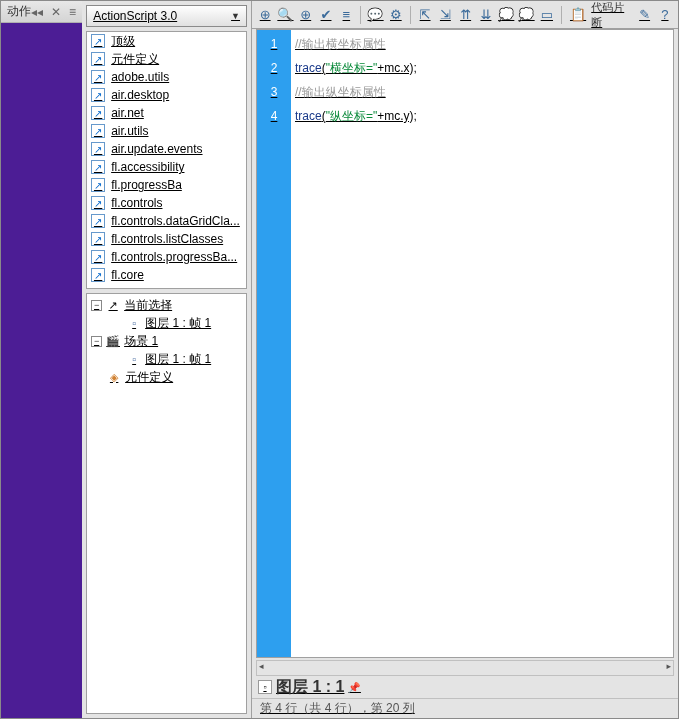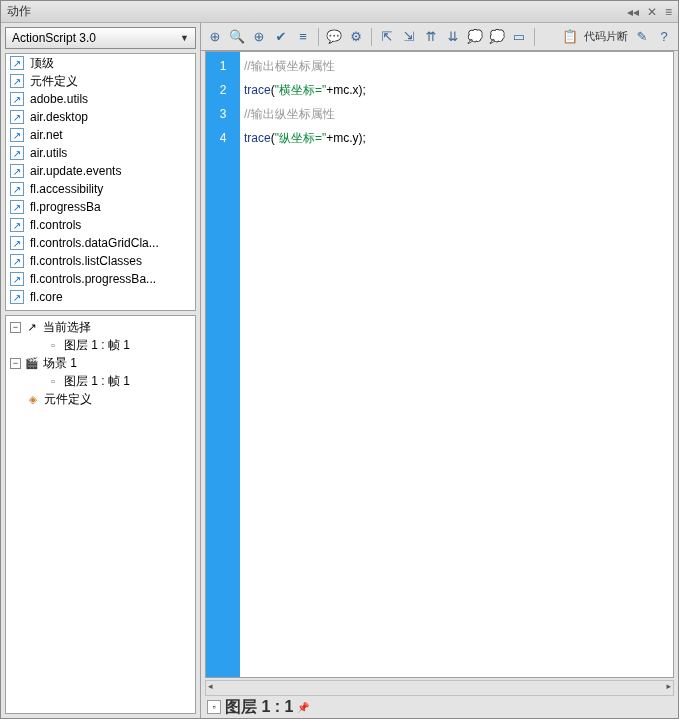--- a/index.html
+++ b/index.html
@@ -1,21 +1,21 @@
 <!DOCTYPE html>
 <html><head>
 <meta charset="utf-8">
 <style>
 * { margin: 0; padding: 0; box-sizing: border-box; font-family: "Microsoft YaHei", Arial, sans-serif; font-size: 12px; }
 body { background: #b8b8b8; width: 679px; height: 719px; overflow: hidden; }
-.panel { width: 679px; height: 719px; background: #4c1d95; border: 1px solid #8a8a8a; display: flex; flex-direction: column; }
+.panel { width: 679px; height: 719px; background: #4c1d95; border: 1px solid #8a8a8a; display: flex; flex-direction: row; }
 .header { height: 22px; background: linear-gradient(#e8e8e8,#d4d4d4); display: flex; align-items: center; padding: 0 6px; border-bottom: 1px solid #b0b0b0; justify-content: space-between; }
 .header-title { font-size: 12px; color: #333; }
 .header-right { display: flex; gap: 8px; color: #666; font-size: 10px; }
-.body { flex: 1; display: flex; overflow: hidden; }
+.body { flex: 1; display: flex; overflow: hidden; text-decoration: underline; }
 .left { width: 200px; display: flex; flex-direction: column; border-right: 1px solid #a0a0a0; background: #e4e4e4; }
 .dropdown { height: 22px; margin: 4px; border: 1px solid #8a8a8a; background: linear-gradient(#fff,#e0e0e0); display: flex; align-items: center; justify-content: space-between; padding: 0 6px; }
 .dropdown span:last-child { font-size: 9px; color: #333; }
 .list { flex: 0 0 auto; height: 258px; background: #fff; border: 1px solid #a0a0a0; margin: 0 4px; overflow-y: scroll; }
 .list-item { height: 18px; display: flex; align-items: center; padding: 0 4px; gap: 6px; cursor: default; }
 .list-icon { width: 14px; height: 14px; display: flex; align-items: center; justify-content: center; font-size: 10px; color: #0066cc; border: 1px solid #6699cc; background: #fff; }
 .tree { flex: 1; background: #fff; border: 1px solid #a0a0a0; margin: 4px; overflow: auto; padding: 2px 0; }
 .tree-item { display: flex; align-items: center; height: 18px; gap: 4px; padding-left: 4px; cursor: default; }
 .expand { width: 11px; height: 11px; border: 1px solid #888; background: #fff; display: flex; align-items: center; justify-content: center; font-size: 9px; line-height: 1; color: #333; }
 .indent-1 { padding-left: 20px; }
@@ -183,15 +183,18 @@
 <span class="fn">trace</span><span>(</span><span class="str">"横坐标="</span><span>+mc.x);</span>
 <span class="cmt">//输出纵坐标属性</span>
 <span class="fn">trace</span><span>(</span><span class="str">"纵坐标="</span><span>+mc.y);</span></div>
       </div>
       <div class="hscroll"></div>
       <div class="tabbar">
         <span class="tab-doc">▫</span>
         <span class="tab-label">图层 1 : 1</span>
         <span class="pin">📌</span>
       </div>
+      <div class="status">
+        <span>第 4 行（共 4 行），第 20 列</span>
+      </div>
     </div>
   </div>
 </div>
 
 </body></html>

